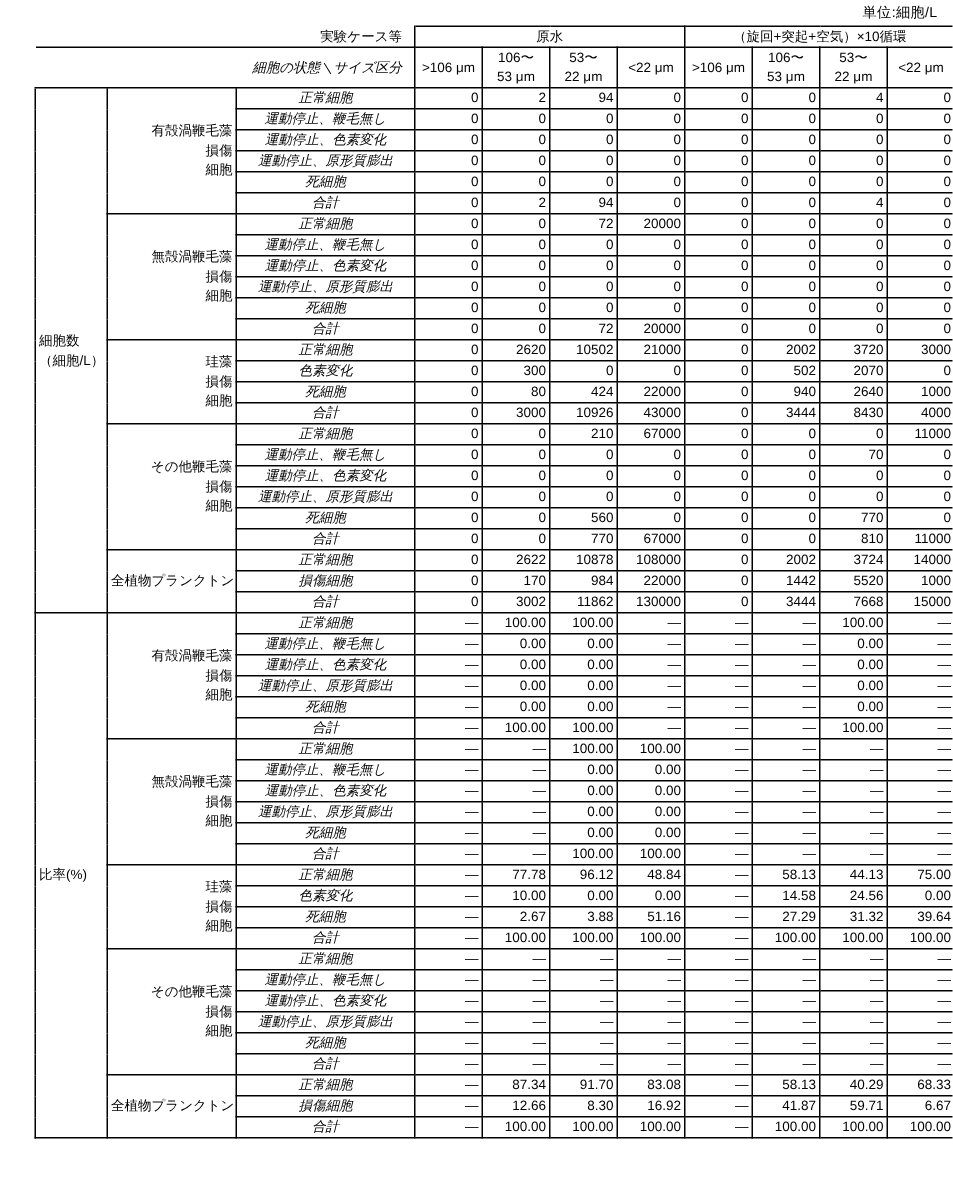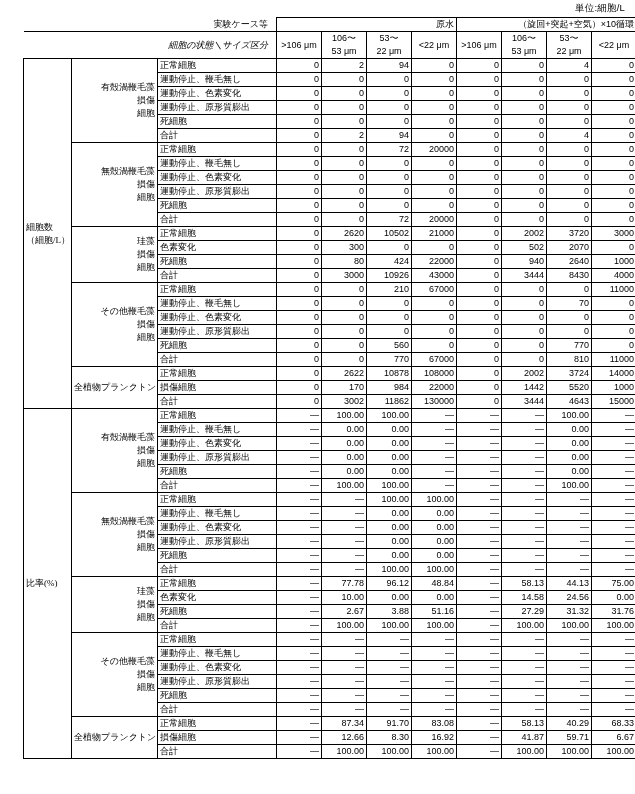--- a/index.html
+++ b/index.html
@@ -33,54 +33,54 @@
     vertical-align:middle;
     overflow:hidden;
     white-space:nowrap;
   }
   
   col.c-grp{width:48px;}
   col.c-tax{width:86px;}
   col.c-state{width:119px;}
   col.c-num{width:45px;}
 
-  .hdr{text-align:right;}
+  .hdr{text-align:center;}
   .hdr-case{
     text-align:left;
     padding-left:6px;
   }
   .hdr-state{
     text-align:left;
     padding-left:6px;
   }
   .num{text-align:right;padding-right:3px;}
   .tax{
     text-align:right;
     padding-left:3px;
     vertical-align:top;
     line-height:12px;
   }
   .state{
-    text-align:left;
+    text-align:center;
     padding-left:20px;
+    font-style:italic;
   }
   .vsep{border-left:1px solid #000;}
   .small{font-size:8.5px;}
   .hdr2{
     text-align:center;
     font-size:8.5px;
     line-height:11px;
     height:26px;
   }
   .grpcell{
     font-size:9px;
     line-height:12px;
     vertical-align:top;
     padding-top:1px;
-    font-family:Liberation Serif, serif;
   }
 </style>
 </head>
 <body>
 
 <div class="page">
   <div class="unit">単位:細胞/L</div>
   <table class="main">
     <colgroup>
       <col class="c-grp">
@@ -424,21 +424,21 @@
           <td class="num">1000</td>
         </tr>
         <tr>
           <td class="state">合計</td>
           <td class="num">0</td>
           <td class="num">3002</td>
           <td class="num">11862</td>
           <td class="num">130000</td>
           <td class="num vsep">0</td>
           <td class="num">3444</td>
-          <td class="num">4643</td>
+          <td class="num">7668</td>
           <td class="num">15000</td>
         </tr>
         <tr>
           <td class="grpcell" rowspan="25">
             <div>比率(%)</div>
           </td>
           <td class="tax" rowspan="6">
             <div>有殻渦鞭毛藻</div>
             <div>損傷</div>
             <div>細胞</div>
@@ -608,21 +608,21 @@
         </tr>
         <tr>
           <td class="state">死細胞</td>
           <td class="num">—</td>
           <td class="num">2.67</td>
           <td class="num">3.88</td>
           <td class="num">51.16</td>
           <td class="num vsep">—</td>
           <td class="num">27.29</td>
           <td class="num">31.32</td>
-          <td class="num">31.76</td>
+          <td class="num">39.64</td>
         </tr>
         <tr>
           <td class="state">合計</td>
           <td class="num">—</td>
           <td class="num">100.00</td>
           <td class="num">100.00</td>
           <td class="num">100.00</td>
           <td class="num vsep">—</td>
           <td class="num">100.00</td>
           <td class="num">100.00</td>

